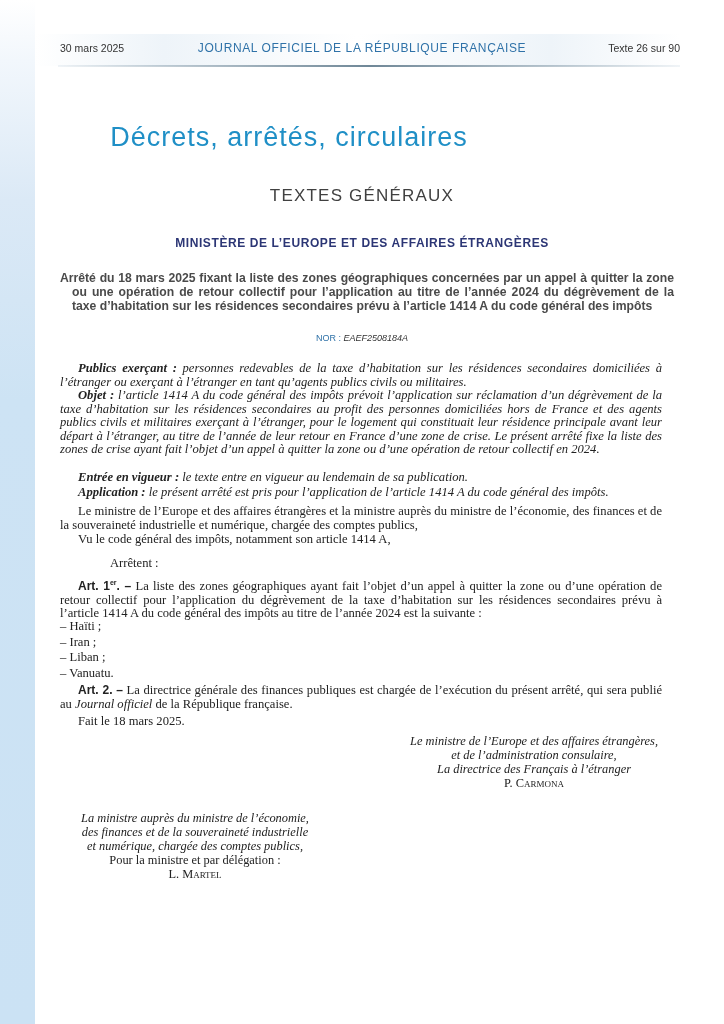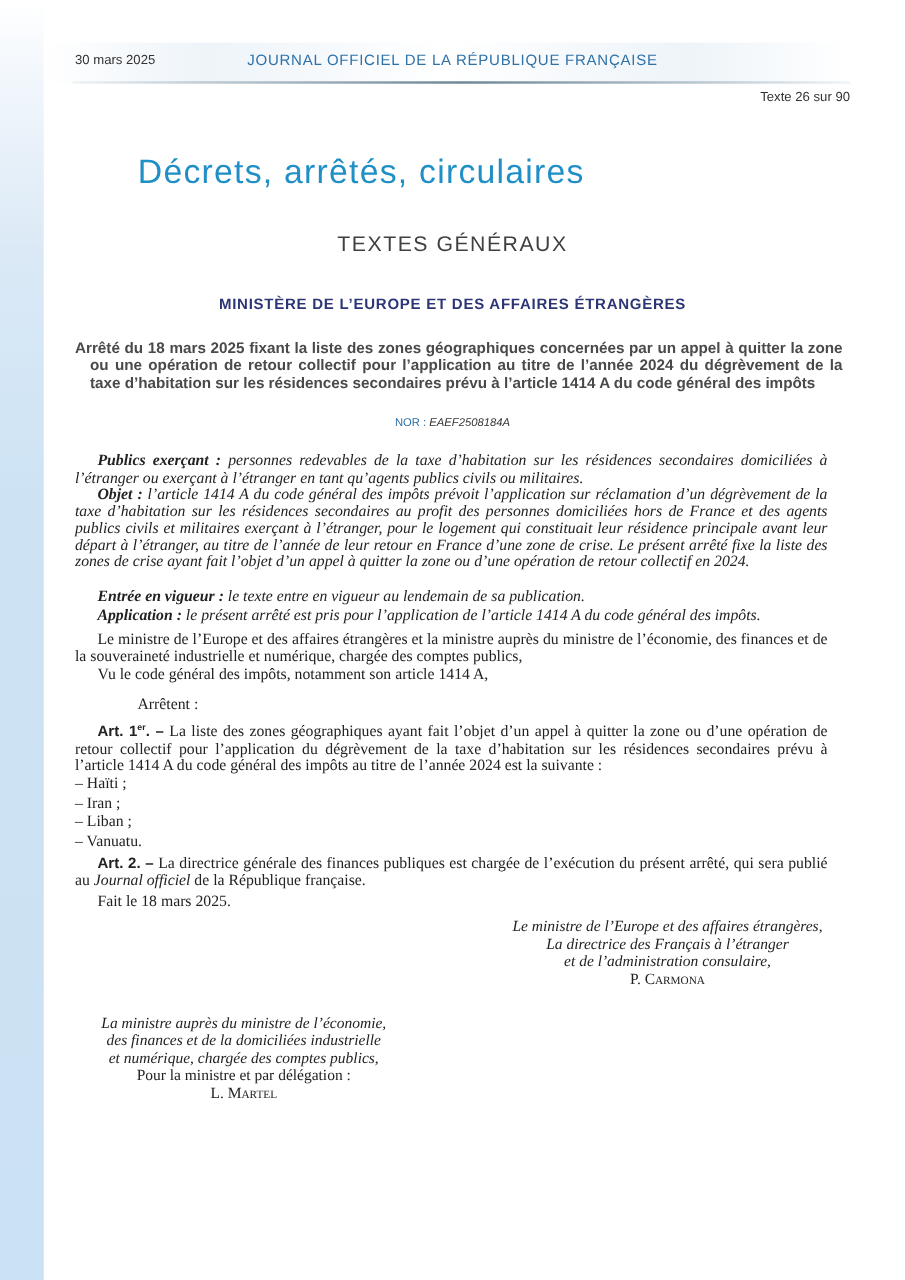--- a/index.html
+++ b/index.html
@@ -17,21 +17,21 @@
     position: absolute; left: 35px; top: 34px; width: 645px; height: 32px;
     background: linear-gradient(to right, #ffffff 0%, #eef4f9 20%, #ffffff 50%, #eef4f9 80%, #ffffff 100%);
   }
   .header-rule {
     position: absolute; left: 58px; top: 65px; width: 622px; height: 2px;
     background: linear-gradient(to right, rgba(180,200,215,0.2), #6f8797 50%, rgba(180,200,215,0.2));
   }
   .hdr { position: absolute; top: 42px; font-family: "Liberation Sans", sans-serif; font-size: 10.5px; }
   .hdr-date { left: 60px; color: #333; }
   .hdr-title { left: 0; width: 724px; text-align: center; color: #2f72a8; letter-spacing: 0.6px; font-size: 12px; top: 41px; }
-  .hdr-page { right: 44px; color: #333; margin-top: 30px; }
+  .hdr-page { right: 44px; color: #333; }
 
   .section-title {
     position: absolute; left: 0; top: 122px; width: 578px; text-align: center;
     font-family: "Liberation Sans", sans-serif; font-size: 27px; color: #1f8fc6; letter-spacing: 1px;
   }
   .subsection {
     position: absolute; left: 0; top: 186px; width: 724px; text-align: center;
     font-family: "Liberation Sans", sans-serif; font-size: 17px; color: #404040; letter-spacing: 1.2px;
   }
   .ministry {
@@ -113,24 +113,24 @@
   <li>– Liban ;</li>
   <li>– Vanuatu.</li>
 </ul>
 
 <div class="body-text ind p-art2"><span class="artlbl">Art. 2. –</span><span> La directrice générale des finances publiques est chargée de l’exécution du présent arrêté, qui sera publié au </span><i>Journal officiel</i><span> de la République française.</span></div>
 
 <div class="body-text ind p-fait">Fait le 18 mars 2025.</div>
 
 <div class="sig sig-1">
   <div class="it">Le ministre de l’Europe et des affaires étrangères,</div>
+  <div class="it">et de l’administration consulaire,</div>
   <div class="it">La directrice des Français à l’étranger</div>
-  <div class="it">et de l’administration consulaire,</div>
   <div class="sc">P. Carmona</div>
 </div>
 
 <div class="sig sig-2">
   <div class="it">La ministre auprès du ministre de l’économie,</div>
-  <div class="it">des finances et de la domiciliées industrielle</div>
+  <div class="it">des finances et de la souveraineté industrielle</div>
   <div class="it">et numérique, chargée des comptes publics,</div>
   <div>Pour la ministre et par délégation :</div>
   <div class="sc">L. Martel</div>
 </div>
 
 </body></html>

